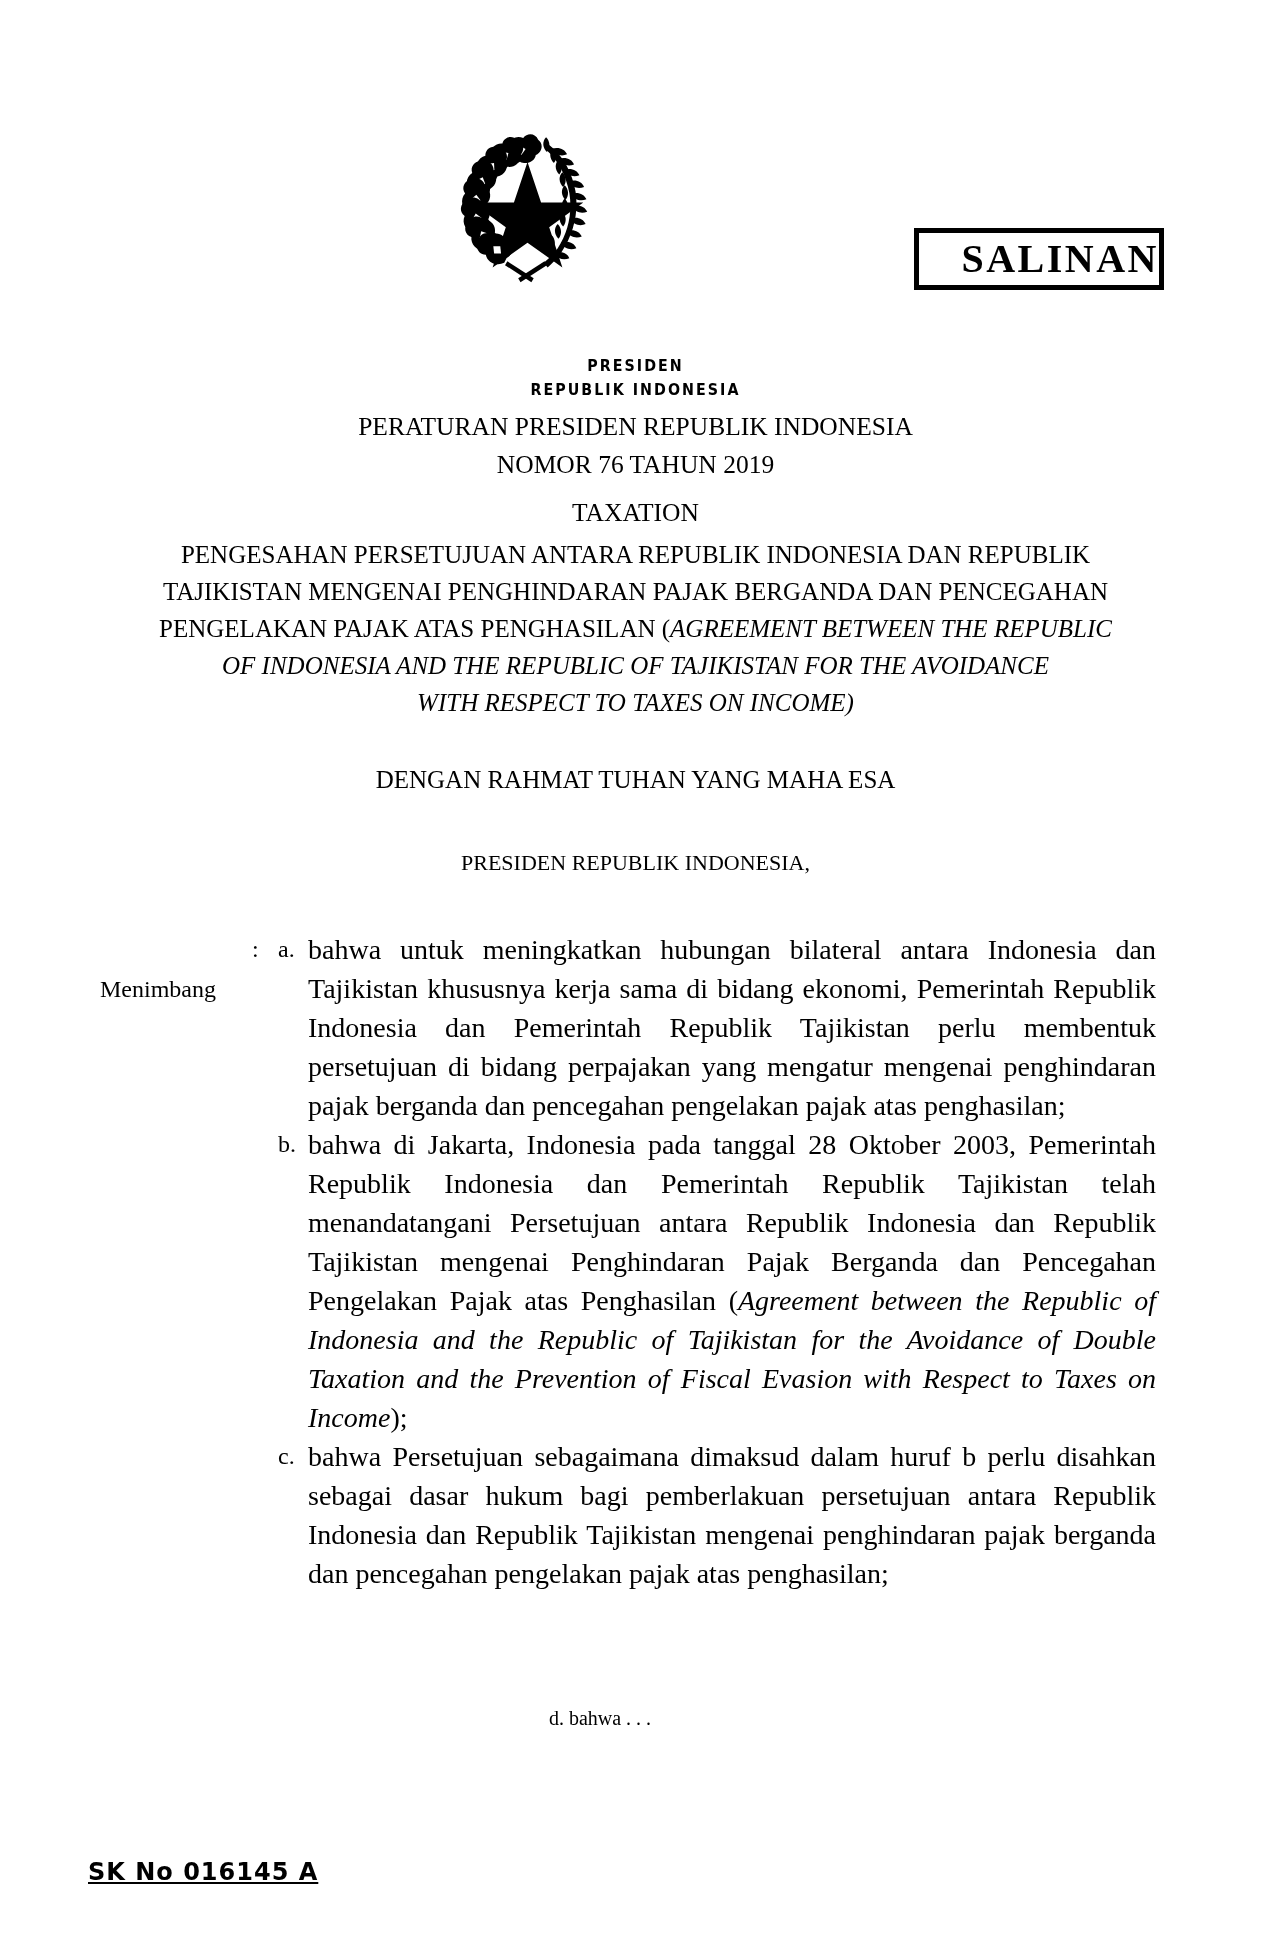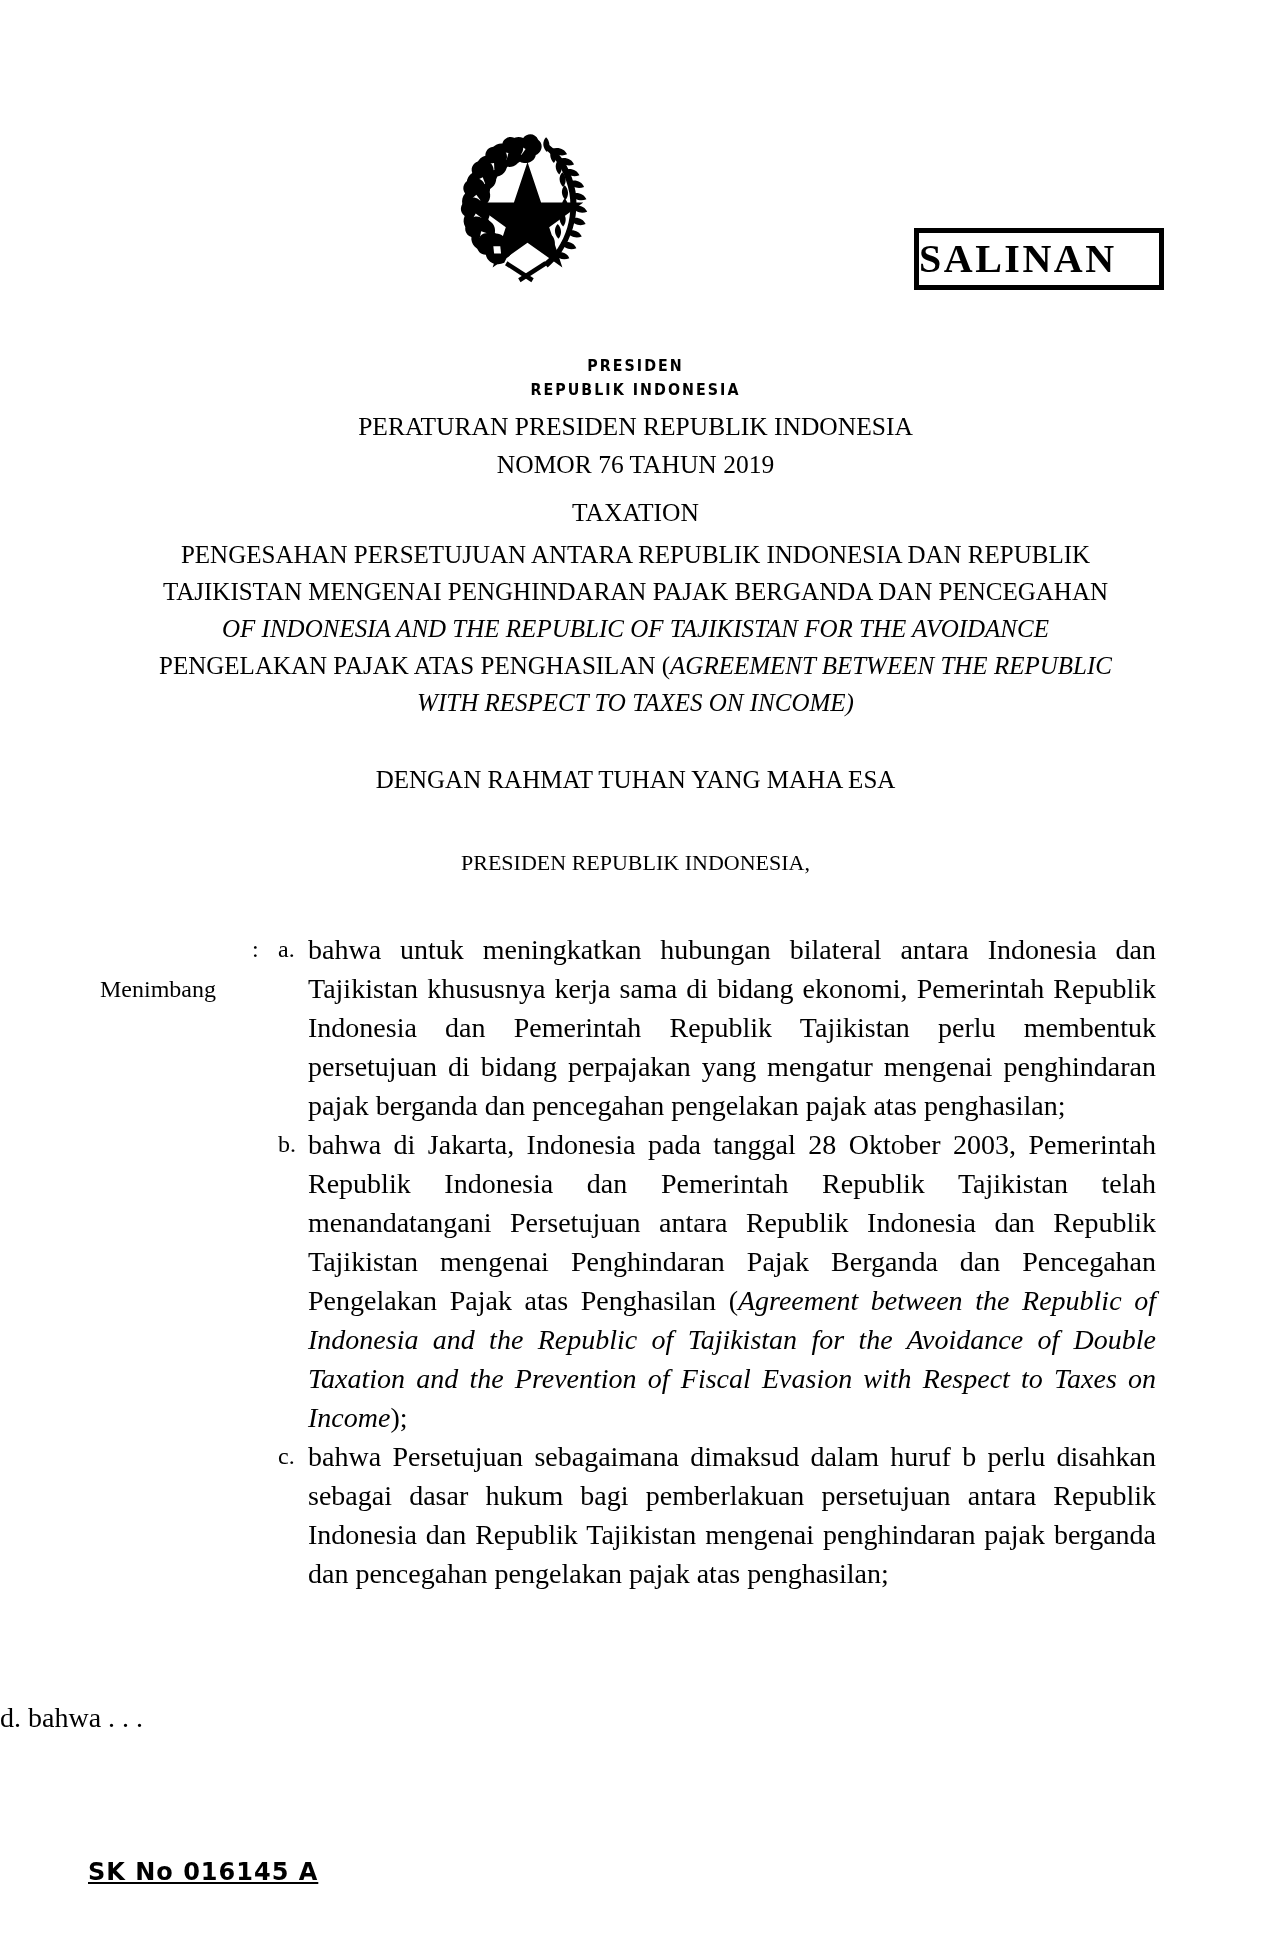--- a/index.html
+++ b/index.html
@@ -42,21 +42,21 @@
   .salinan-box {
     position: absolute;
     left: 914px;
     top: 228px;
     width: 250px;
     height: 62px;
     border: 5px solid #000;
     background: #fff;
     display: flex;
     align-items: center;
-    justify-content: flex-start;
+    justify-content: flex-end;
     box-sizing: border-box;
   }
   .salinan-text {
     font-family: "Liberation Serif", serif;
     font-weight: bold;
     font-size: 40px;
     letter-spacing: 2.5px;
     line-height: 1;
     white-space: nowrap;
   }
@@ -162,24 +162,24 @@
     text-justify: inter-word;
     hyphens: none;
   }
 
   
   .continuation {
     position: absolute;
     top: 1700px;
     left: 0;
     width: 1271px;
-    text-align: left;
+    text-align: center;
     padding-right: 71px;
     box-sizing: border-box;
-    font-size: 28px;
+    font-size: 20px;
     line-height: 36px;
   }
 
   
   .footer {
     position: absolute;
     left: 88px;
     top: 1858px;
     font-family: "DejaVu Sans", sans-serif;
     font-weight: bold;
@@ -281,22 +281,22 @@
   </div>
 
   <div class="title-block">
     <div class="t-line">PERATURAN PRESIDEN REPUBLIK INDONESIA</div>
     <div class="t-line">NOMOR  76  TAHUN 2019</div>
     <div class="t-line tentang">TAXATION</div>
 
     <div class="title-main">
       <div class="t-line">PENGESAHAN PERSETUJUAN ANTARA REPUBLIK INDONESIA DAN REPUBLIK</div>
       <div class="t-line">TAJIKISTAN MENGENAI PENGHINDARAN PAJAK BERGANDA DAN PENCEGAHAN</div>
+      <div class="t-line"><span>PENGELAKAN PAJAK ATAS PENGHASILAN (</span><span class="ital">AGREEMENT BETWEEN THE REPUBLIC</span></div>
       <div class="t-line ital">OF INDONESIA AND THE REPUBLIC OF TAJIKISTAN FOR THE AVOIDANCE</div>
-      <div class="t-line"><span>PENGELAKAN PAJAK ATAS PENGHASILAN (</span><span class="ital">AGREEMENT BETWEEN THE REPUBLIC</span></div>
       <div class="t-line ital">WITH RESPECT TO TAXES ON INCOME)</div>
     </div>
 
     <div class="god-line">DENGAN RAHMAT TUHAN YANG MAHA ESA</div>
     <div class="pres-line">PRESIDEN REPUBLIK INDONESIA,</div>
   </div>
 
   <div class="considerations">
     <div class="cons-row">
       <div class="cons-label">Menimbang</div>

